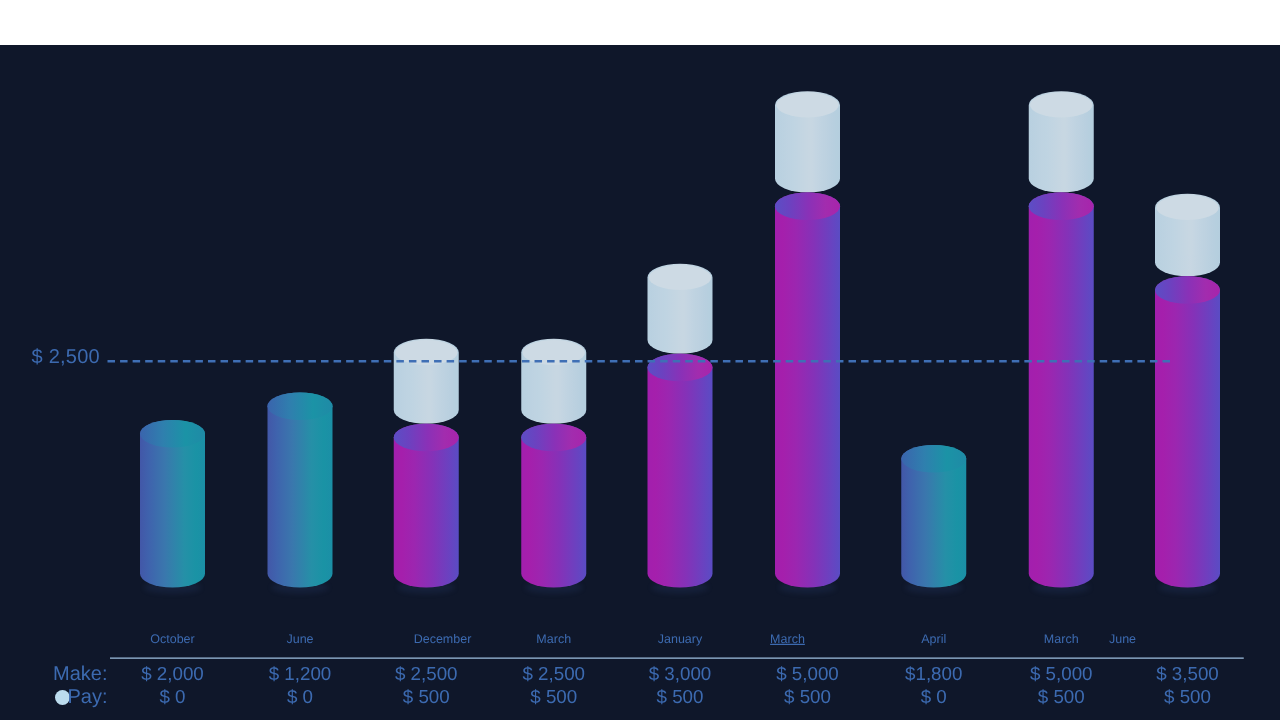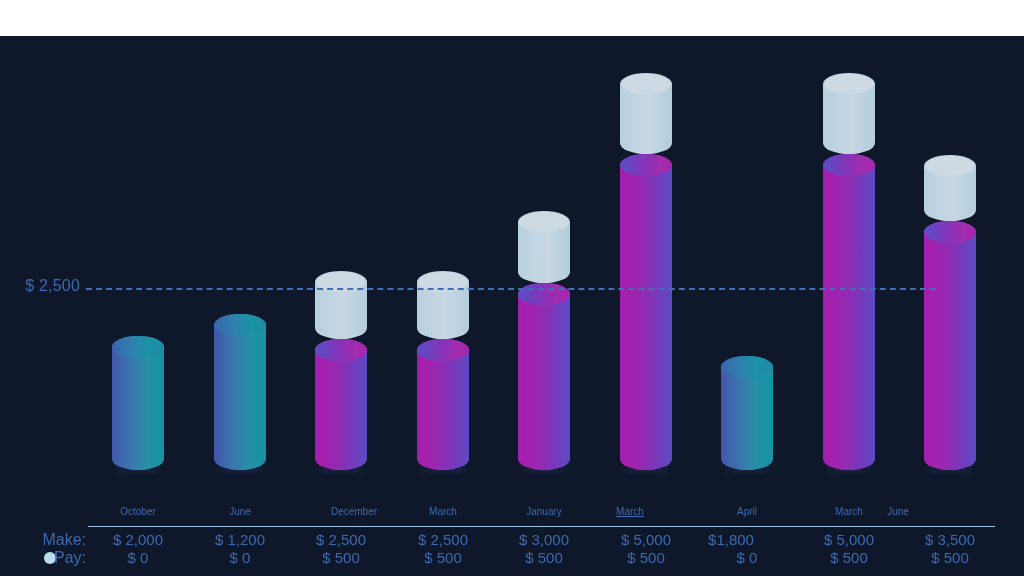--- a/index.html
+++ b/index.html
@@ -240,21 +240,21 @@
         <div class="month-label" style="left: 391px;">March</div>
         <div class="cell make" style="left: 391px;">$ 2,500</div>
         <div class="cell pay" style="left: 391px;">$ 500</div>
         <div class="month-label" style="left: 492px;">January</div>
         <div class="cell make" style="left: 492px;">$ 3,000</div>
         <div class="cell pay" style="left: 492px;">$ 500</div>
         <div class="month-label" style="left: 578px; text-decoration: underline;">March</div>
         <div class="cell make" style="left: 594px;">$ 5,000</div>
         <div class="cell pay" style="left: 594px;">$ 500</div>
         <div class="month-label" style="left: 695px;">April</div>
-        <div class="cell make" style="left: 679px;">$1,800</div>
+        <div class="cell make" style="left: 695px;">$1,800</div>
         <div class="cell pay" style="left: 695px;">$ 0</div>
         <div class="month-label" style="left: 797px;">March</div>
         <div class="cell make" style="left: 797px;">$ 5,000</div>
         <div class="cell pay" style="left: 797px;">$ 500</div>
         <div class="month-label" style="left: 846px;">June</div>
         <div class="cell make" style="left: 898px;">$ 3,500</div>
         <div class="cell pay" style="left: 898px;">$ 500</div>
       </div>
   </div>
 

